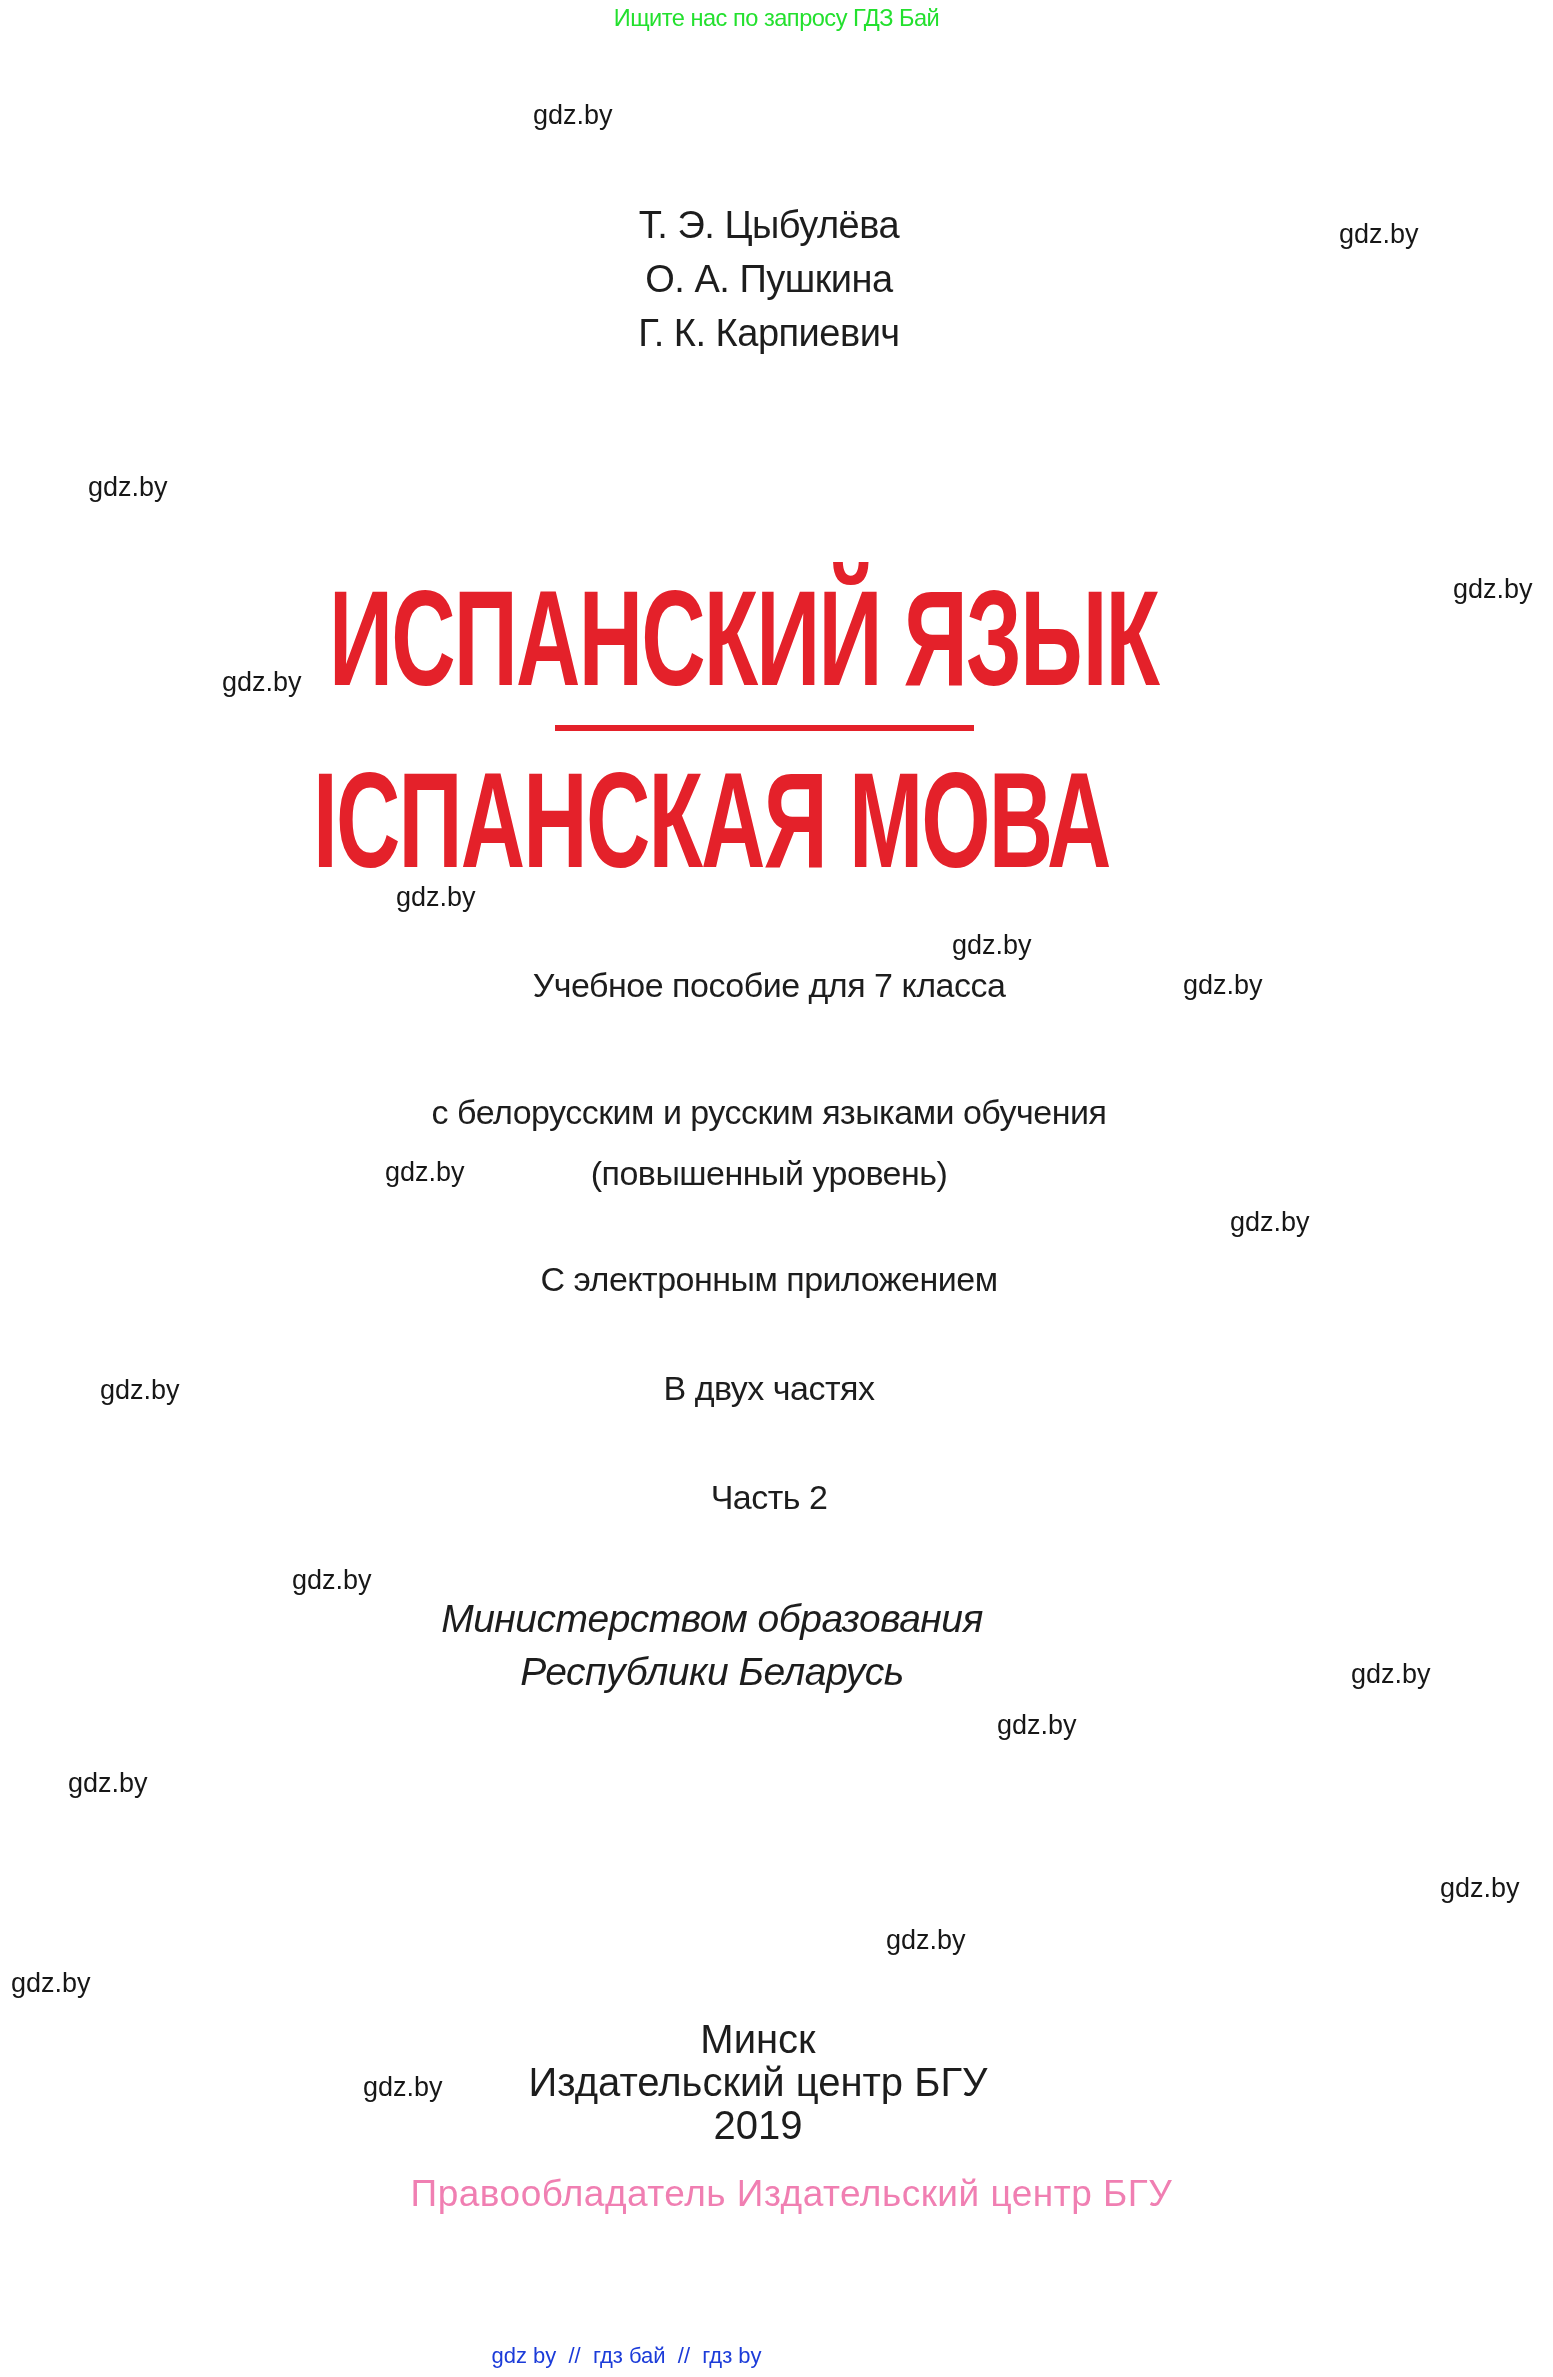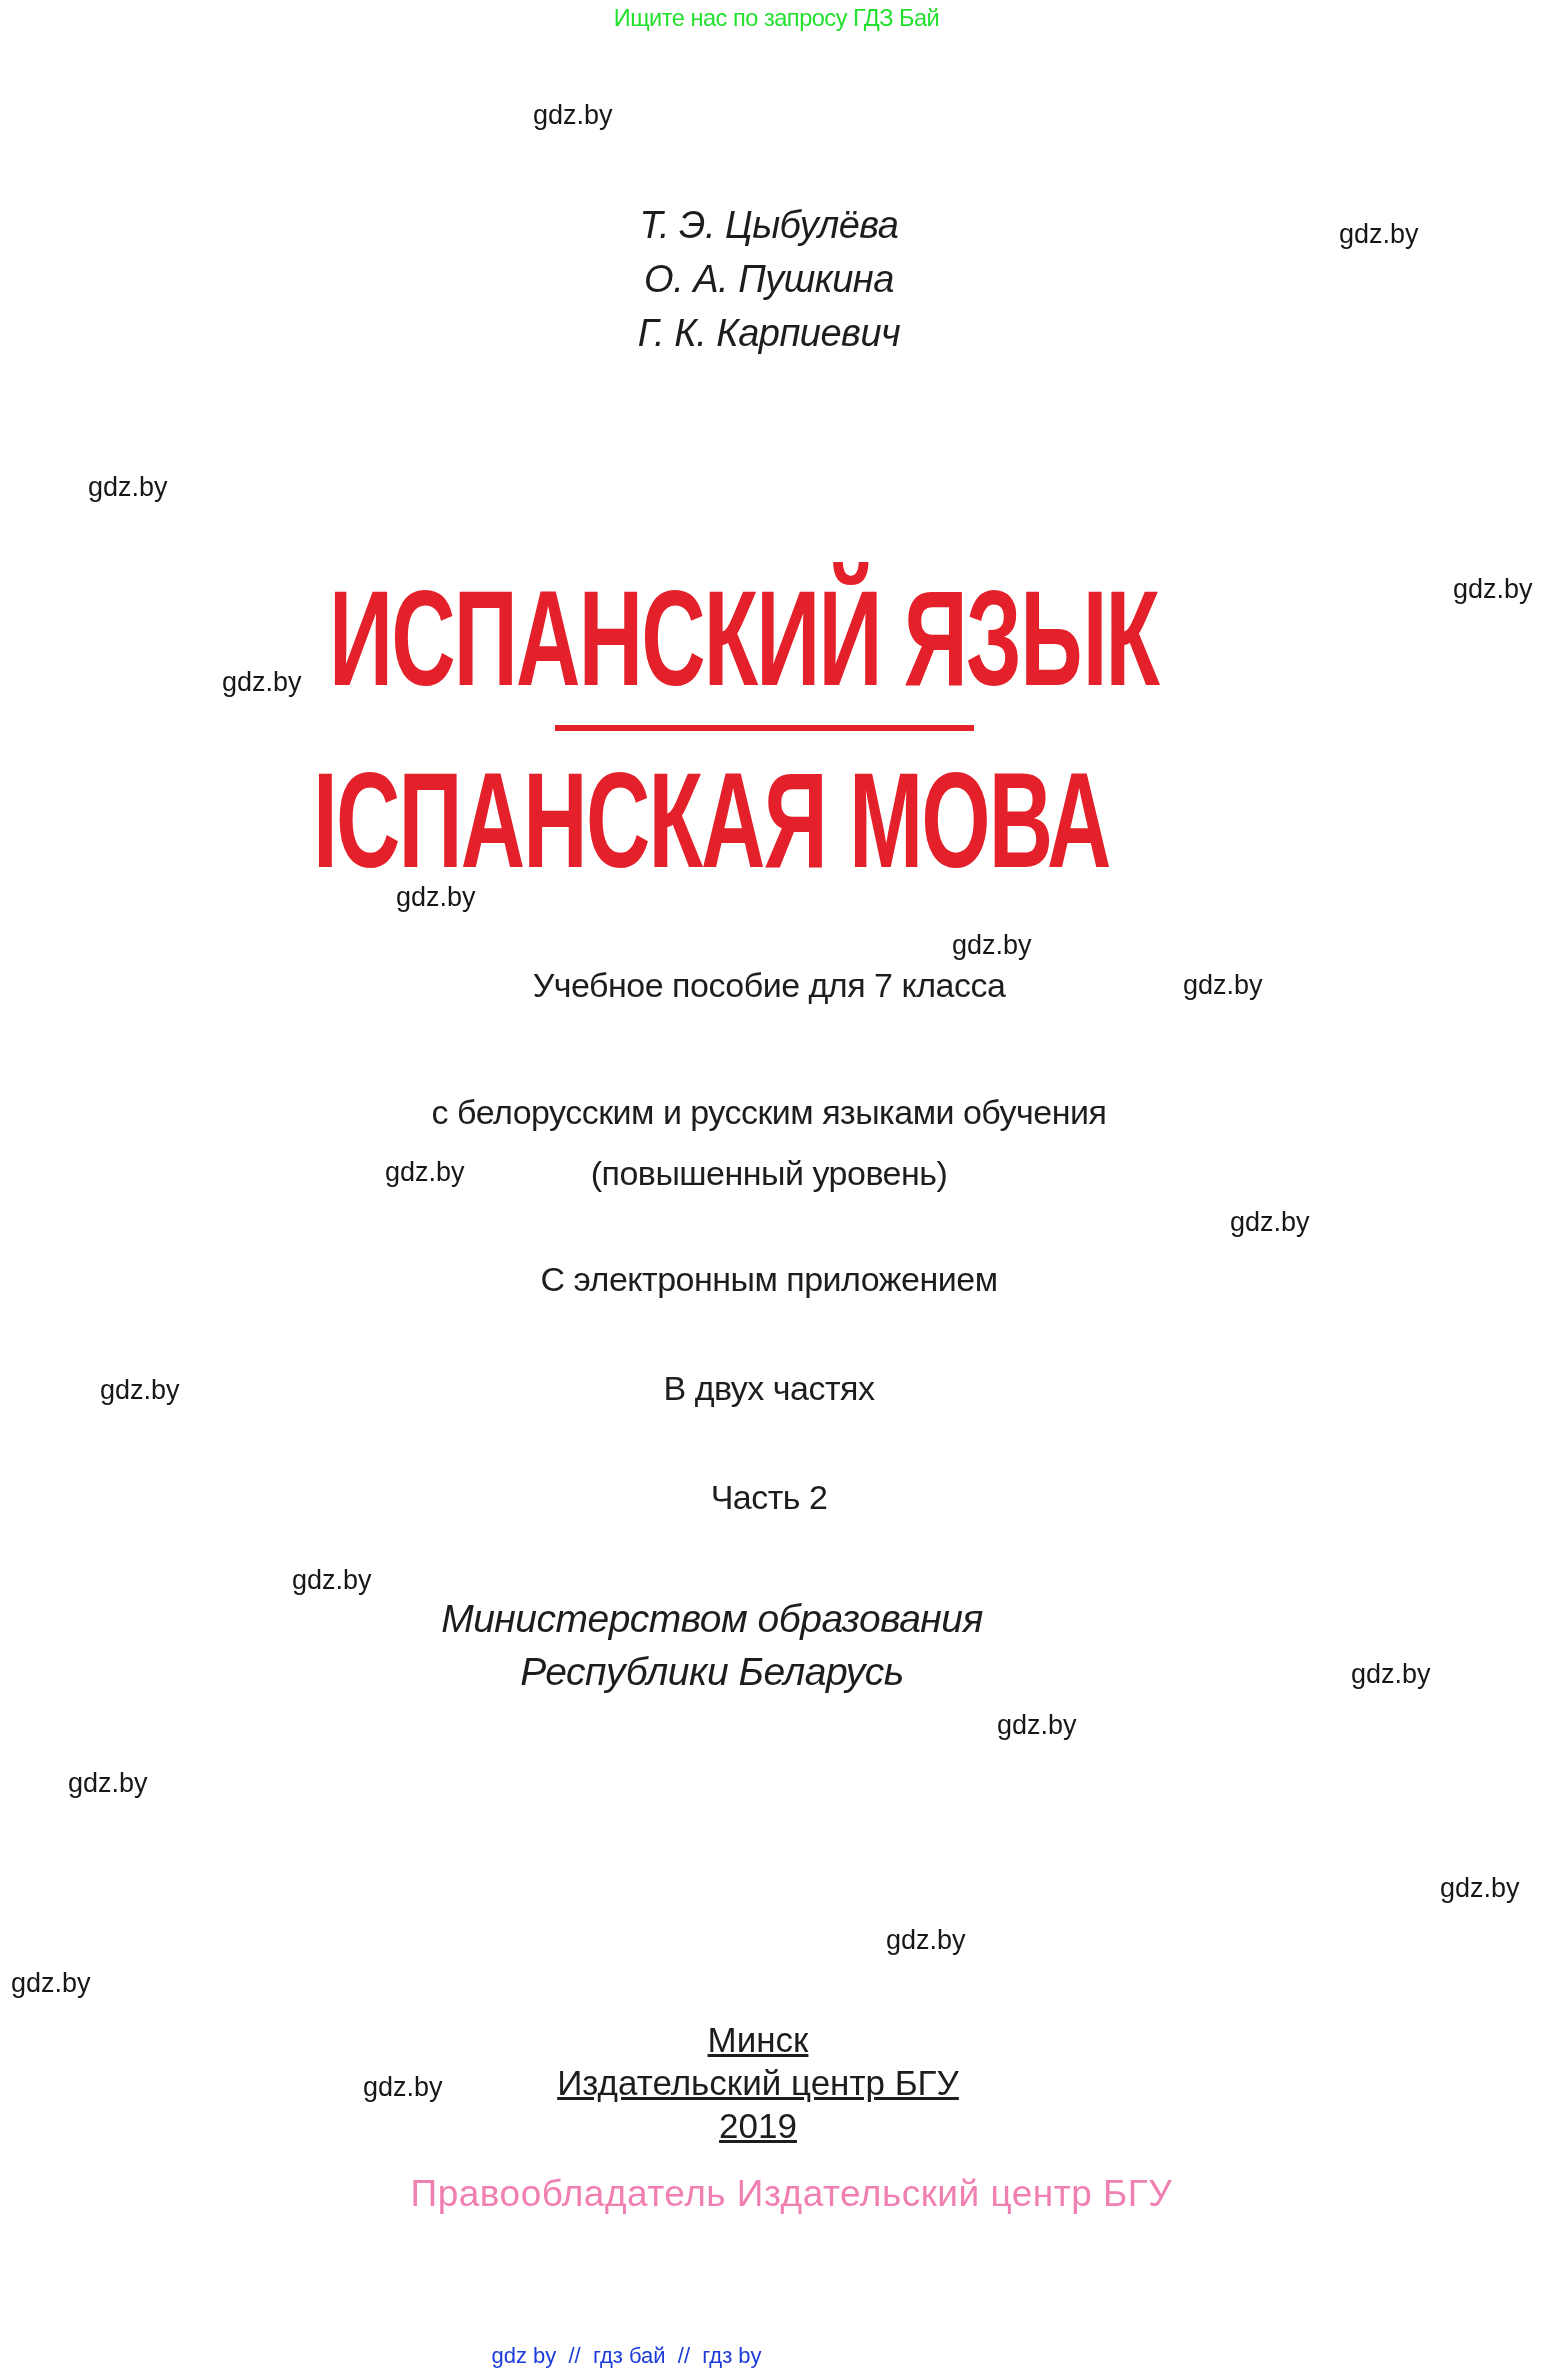--- a/index.html
+++ b/index.html
@@ -15,21 +15,20 @@
   .page{position:relative;width:1553px;height:2377px;background:var(--paper);}
   .abs{position:absolute;}
   .center{text-align:center;}
   .green-note{
     left:0;top:5.4px;width:1553px;font-size:23.6px;letter-spacing:-0.5px;
     color:var(--green);
   }
   .authors{
     left:0;top:198px;width:1538px;font-size:38px;line-height:54px;
     letter-spacing:-0.5px;
-    font-style:italic;
   }
   .big-title{
     font-size:136px;font-weight:bold;color:var(--red);white-space:nowrap;
     line-height:1;letter-spacing:-2.7px;
     transform:scaleX(0.655);transform-origin:left top;display:inline-block;
   }
   .title-ru{left:329px;top:570px;}
   .title-be{left:313px;top:752px;}
   .title-divider{
     left:555px;top:725px;width:419px;height:6.3px;background:var(--red);
@@ -37,21 +36,21 @@
   .sub{
     left:0;width:1538px;font-size:34px;letter-spacing:-0.5px;line-height:1.2;
   }
   .sub1{top:965px;} .sub2{top:1031px;} .sub3{top:1092px;} .sub4{top:1153px;}
   .ed1{top:1259px;} .ed2{top:1368px;} .ed3{top:1477px;}
   .approval{
     left:0;top:1592px;width:1424px;font-size:39px;line-height:53px;
     font-style:italic;letter-spacing:-0.5px;
   }
   .imprint{
-    left:0;top:2018px;width:1516px;font-size:35px;line-height:43px;text-decoration:underline;
+    left:0;top:2018px;width:1516px;font-size:40px;line-height:43px;
   }
   .copyright{
     left:16px;top:2173px;width:1551px;font-size:37px;letter-spacing:0.5px;
     color:var(--pink);
   }
   .footer-links{
     left:0;top:2343px;width:1253px;font-size:22px;color:var(--blue);
     white-space:pre;
   }
   .wm{

